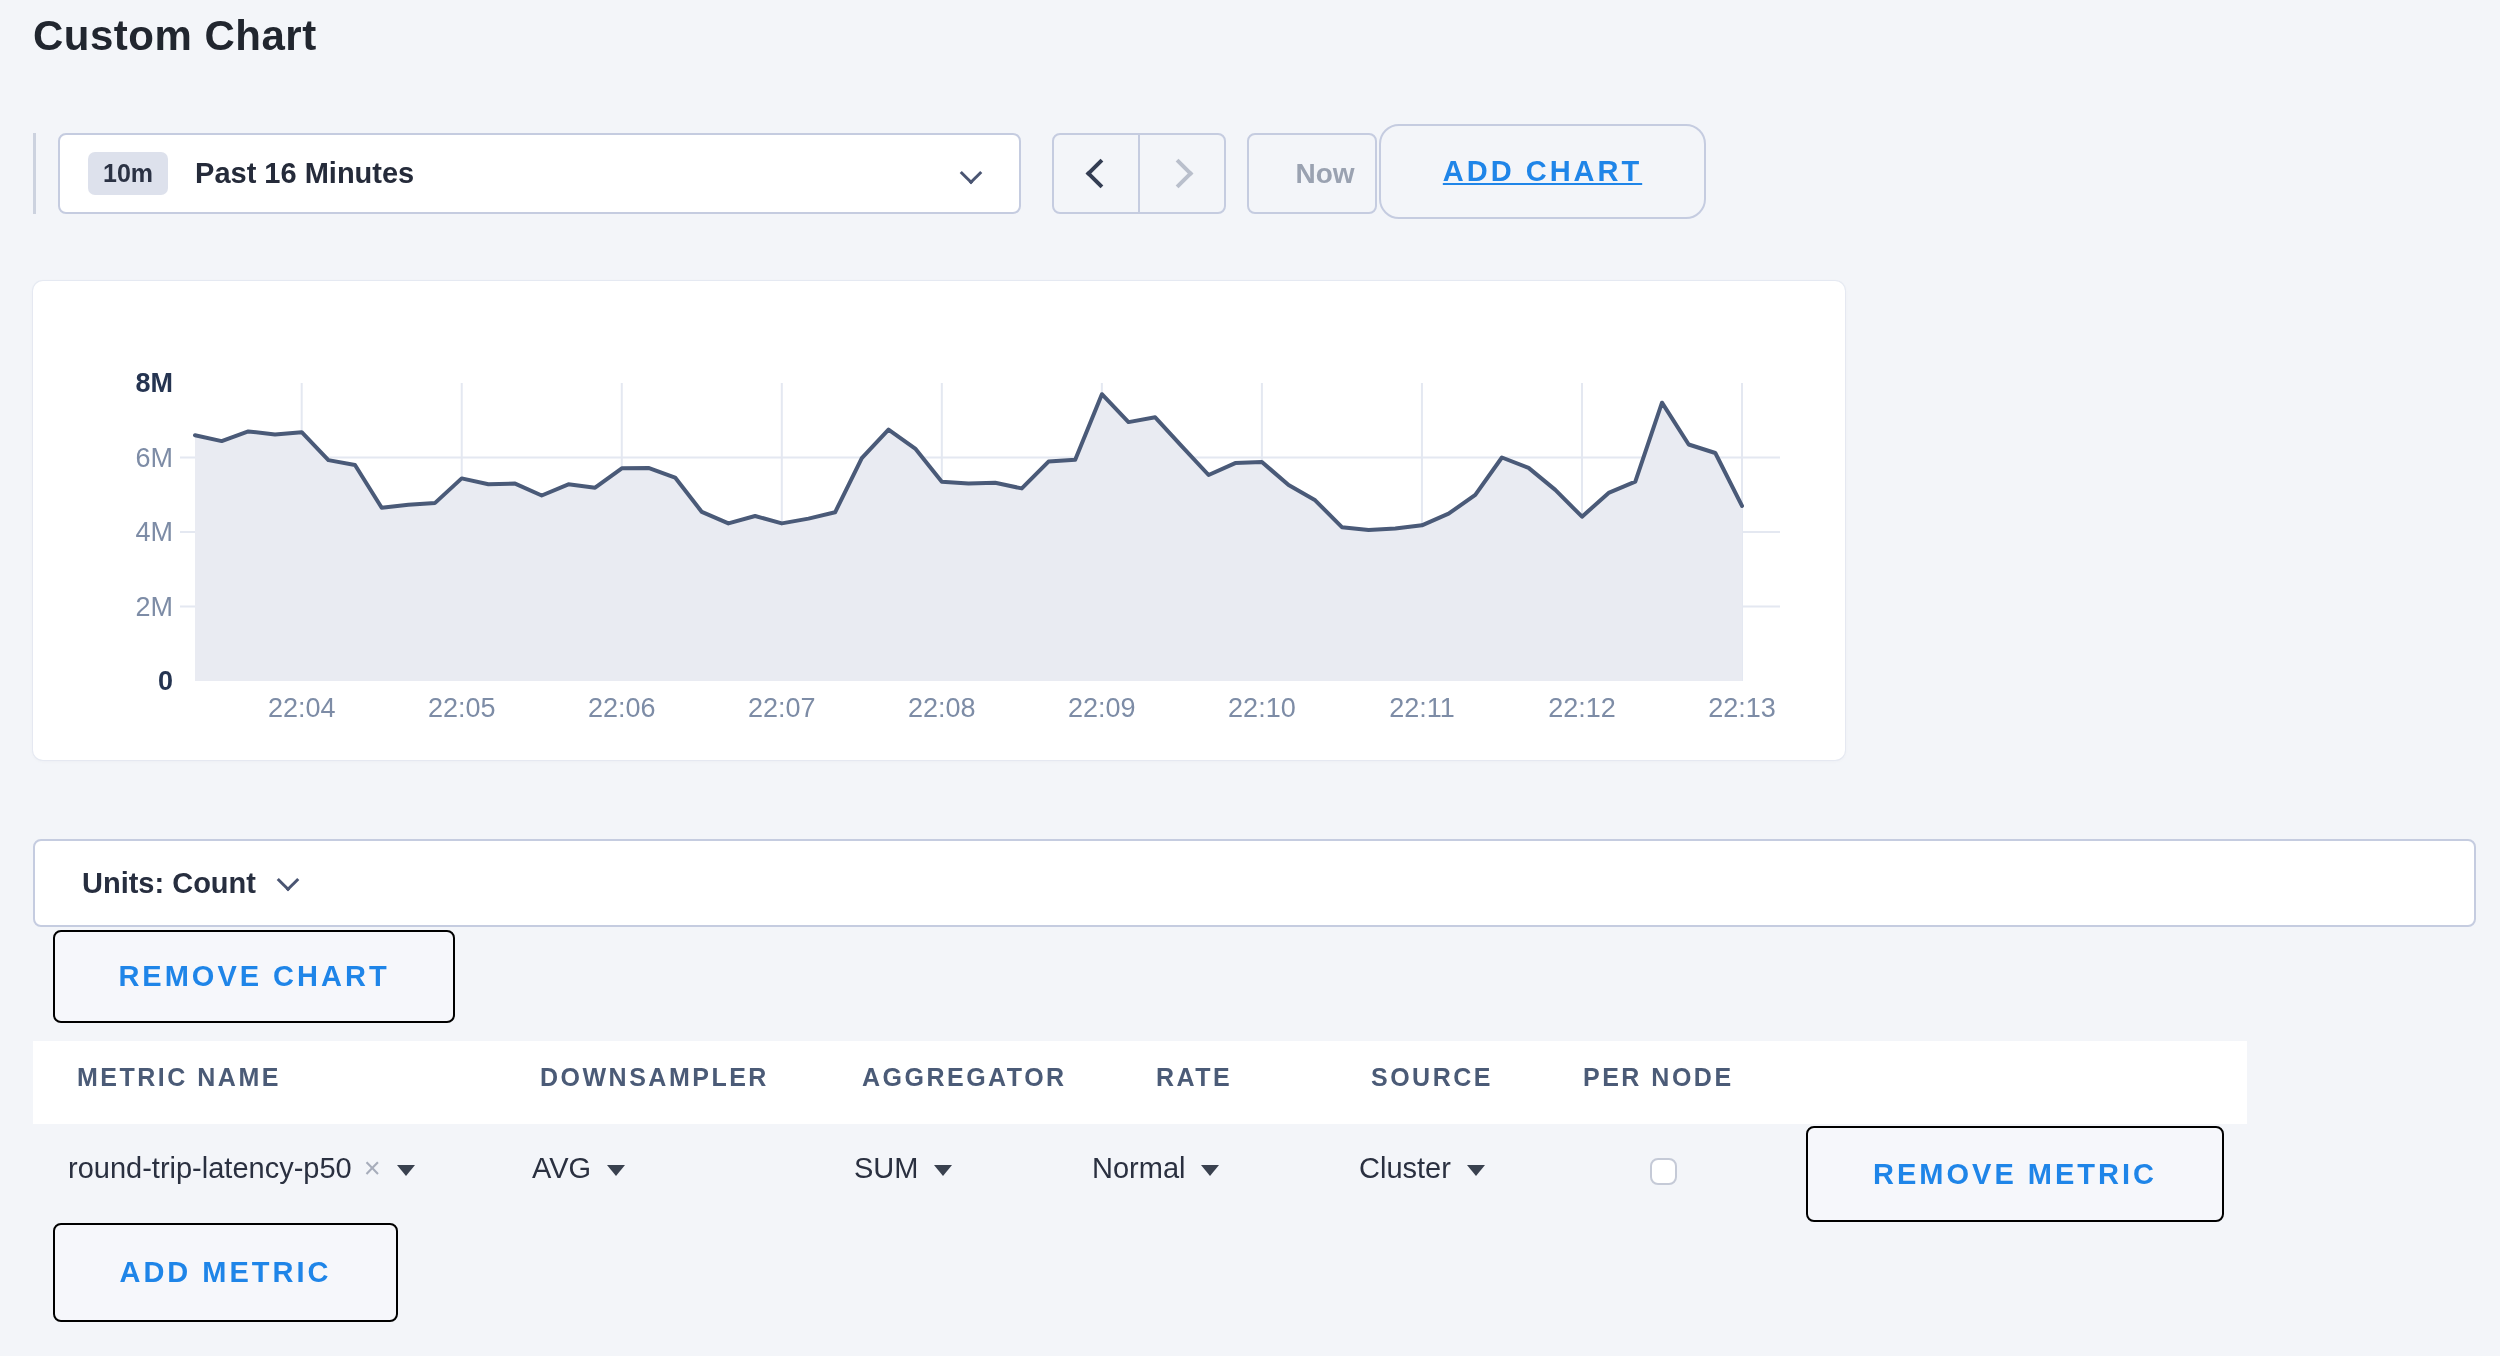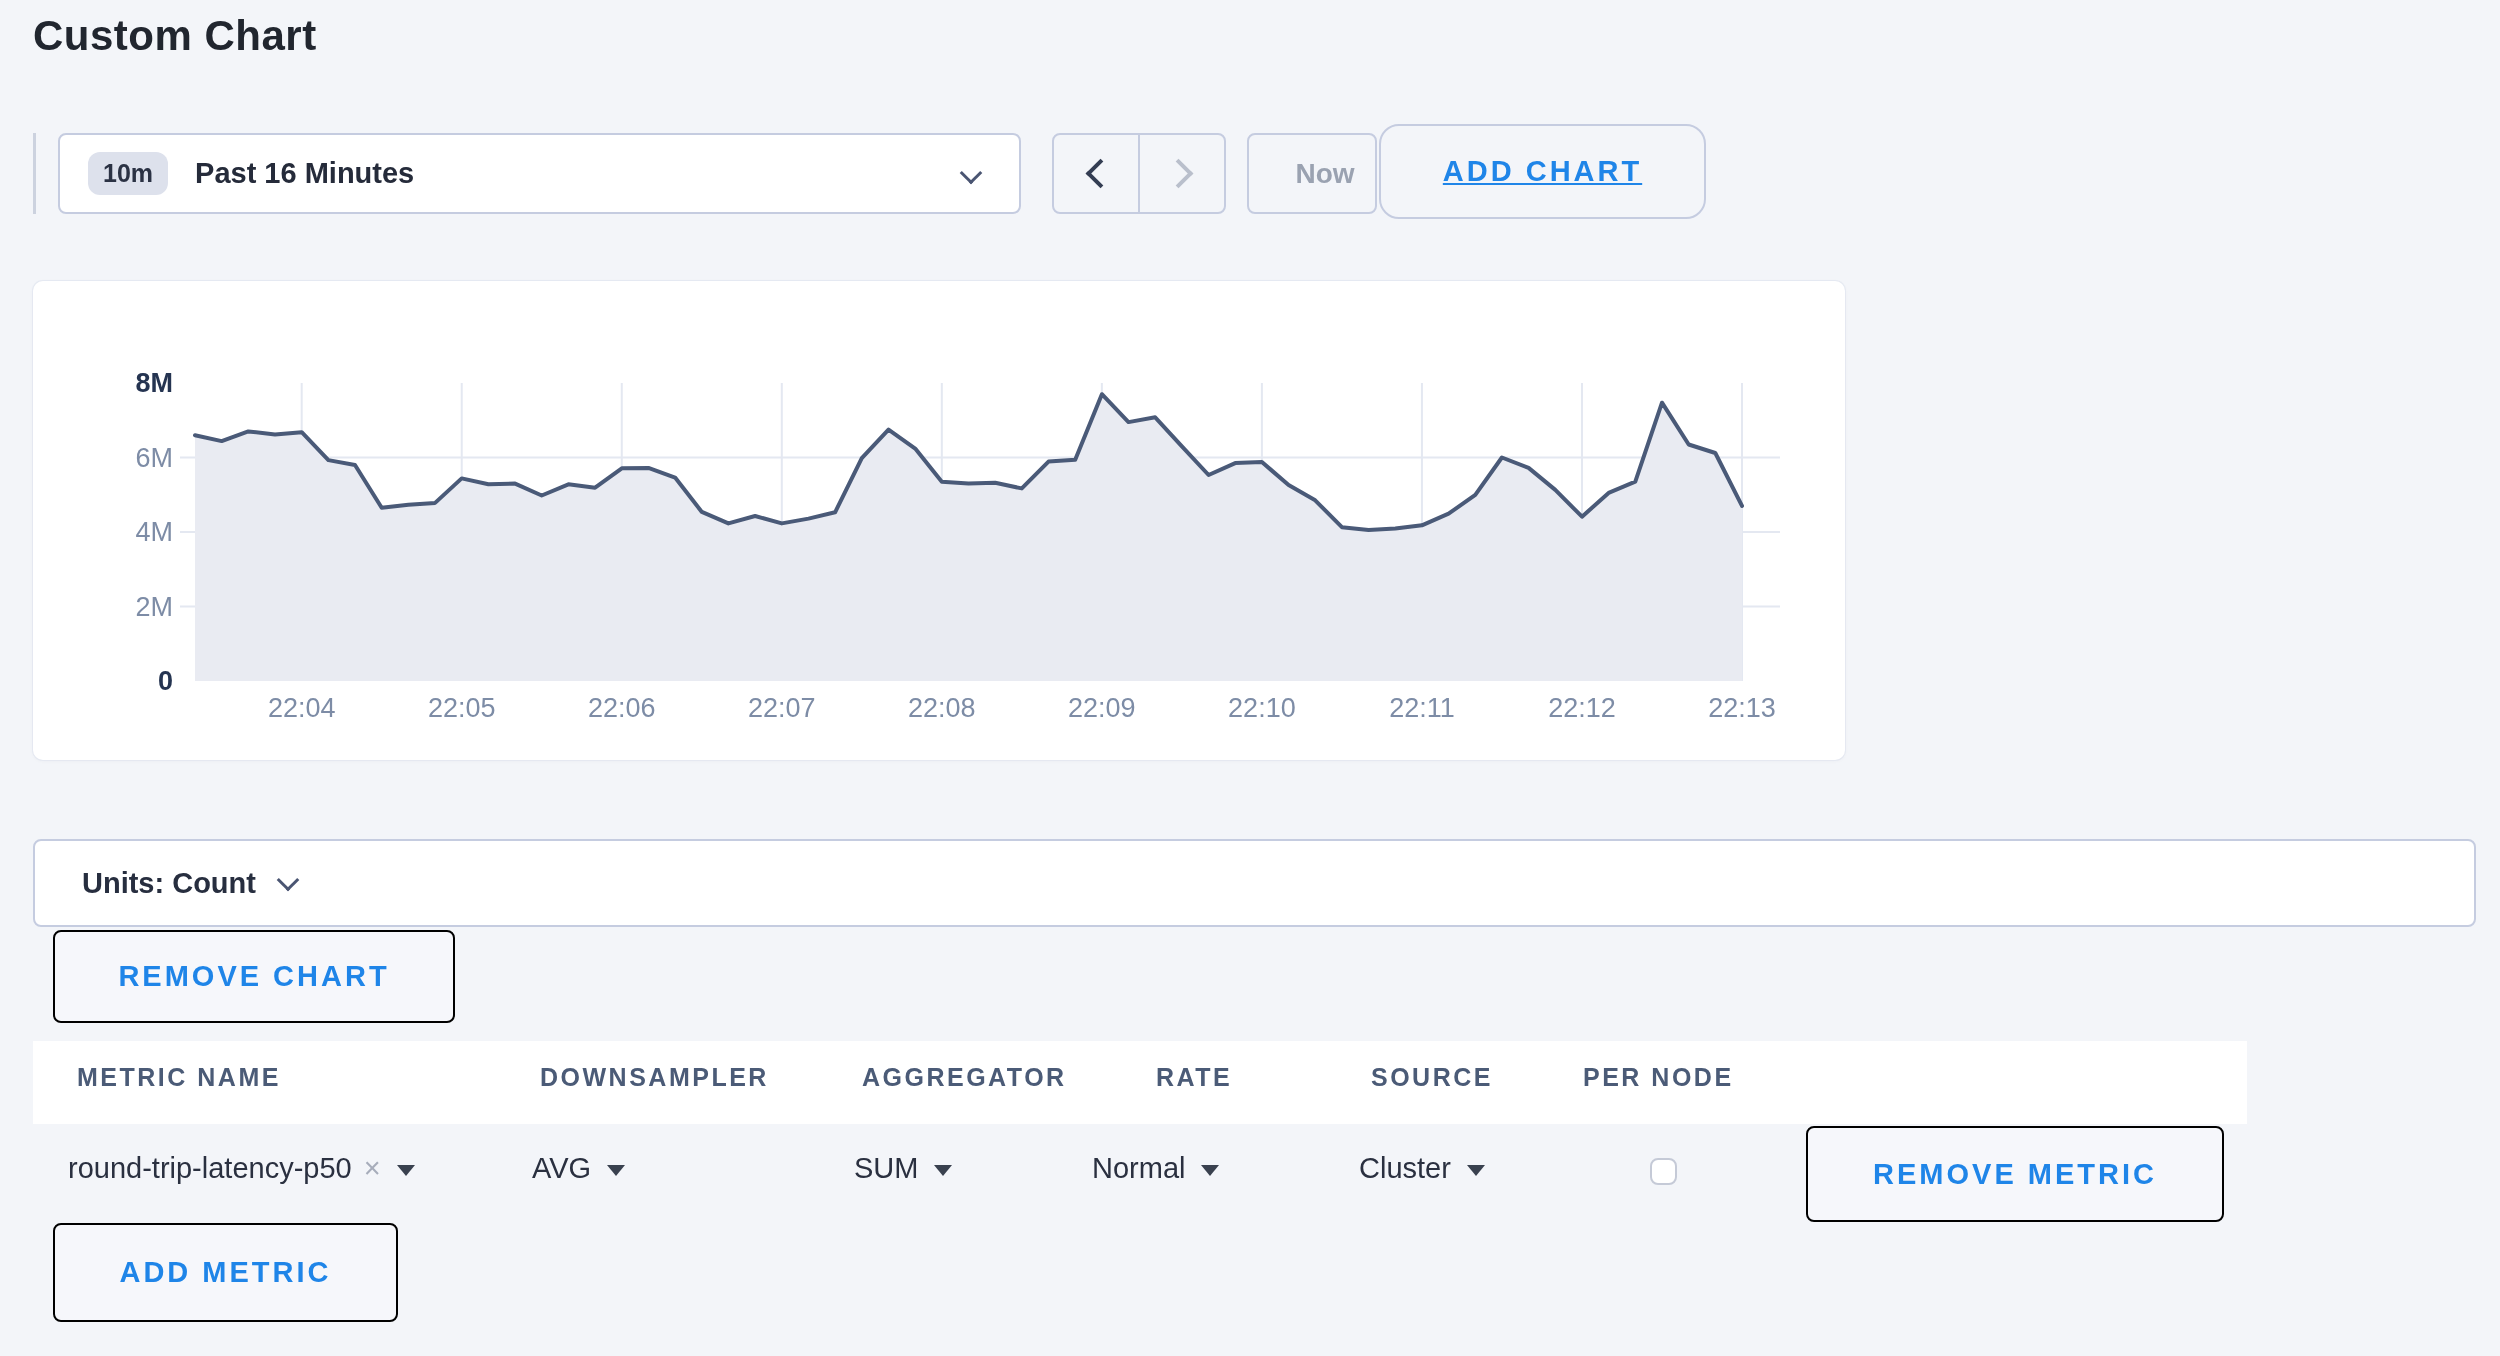--- a/index.html
+++ b/index.html
@@ -6,21 +6,21 @@
   #app{position:relative;width:2500px;height:1356px;background:#f3f5f9;
        font-family:"Liberation Sans",sans-serif;color:#272e3f;overflow:hidden;}
 
   
   .page-title{position:absolute;left:33px;top:12px;font-size:42px;font-weight:700;color:#21262f;letter-spacing:.5px;}
 
   
   .ctrl-divider{position:absolute;left:33px;top:133px;width:3px;height:81px;background:#ccd2df;}
   .time-select{position:absolute;left:58px;top:133px;width:963px;height:81px;background:#fff;
     border:2px solid #c5cce0;border-radius:8px;display:flex;align-items:center;box-sizing:border-box;cursor:pointer;}
-  .range-badge{margin-left:28px;background:#dde1ec;border-radius:12px;padding:7px 15px;
+  .range-badge{margin-left:28px;background:#dde1ec;border-radius:7px;padding:7px 15px;
     font-size:25px;font-weight:700;color:#2b3244;}
   .range-label{margin-left:27px;font-size:29px;font-weight:700;color:#252b3a;}
   .chev{display:inline-block;width:13px;height:13px;border-right:3px solid #4a5572;border-bottom:3px solid #4a5572;
     transform:rotate(45deg);}
   .time-select .chev{position:absolute;right:40px;top:30px;}
 
   .arrow-group{position:absolute;left:1052px;top:133px;width:174px;height:81px;border:2px solid #c5cce0;
     border-radius:8px;display:flex;box-sizing:border-box;}
   .arrow-btn{flex:1;display:flex;align-items:center;justify-content:center;cursor:pointer;}
   .arrow-btn+.arrow-btn{border-left:2px solid #c5cce0;}

